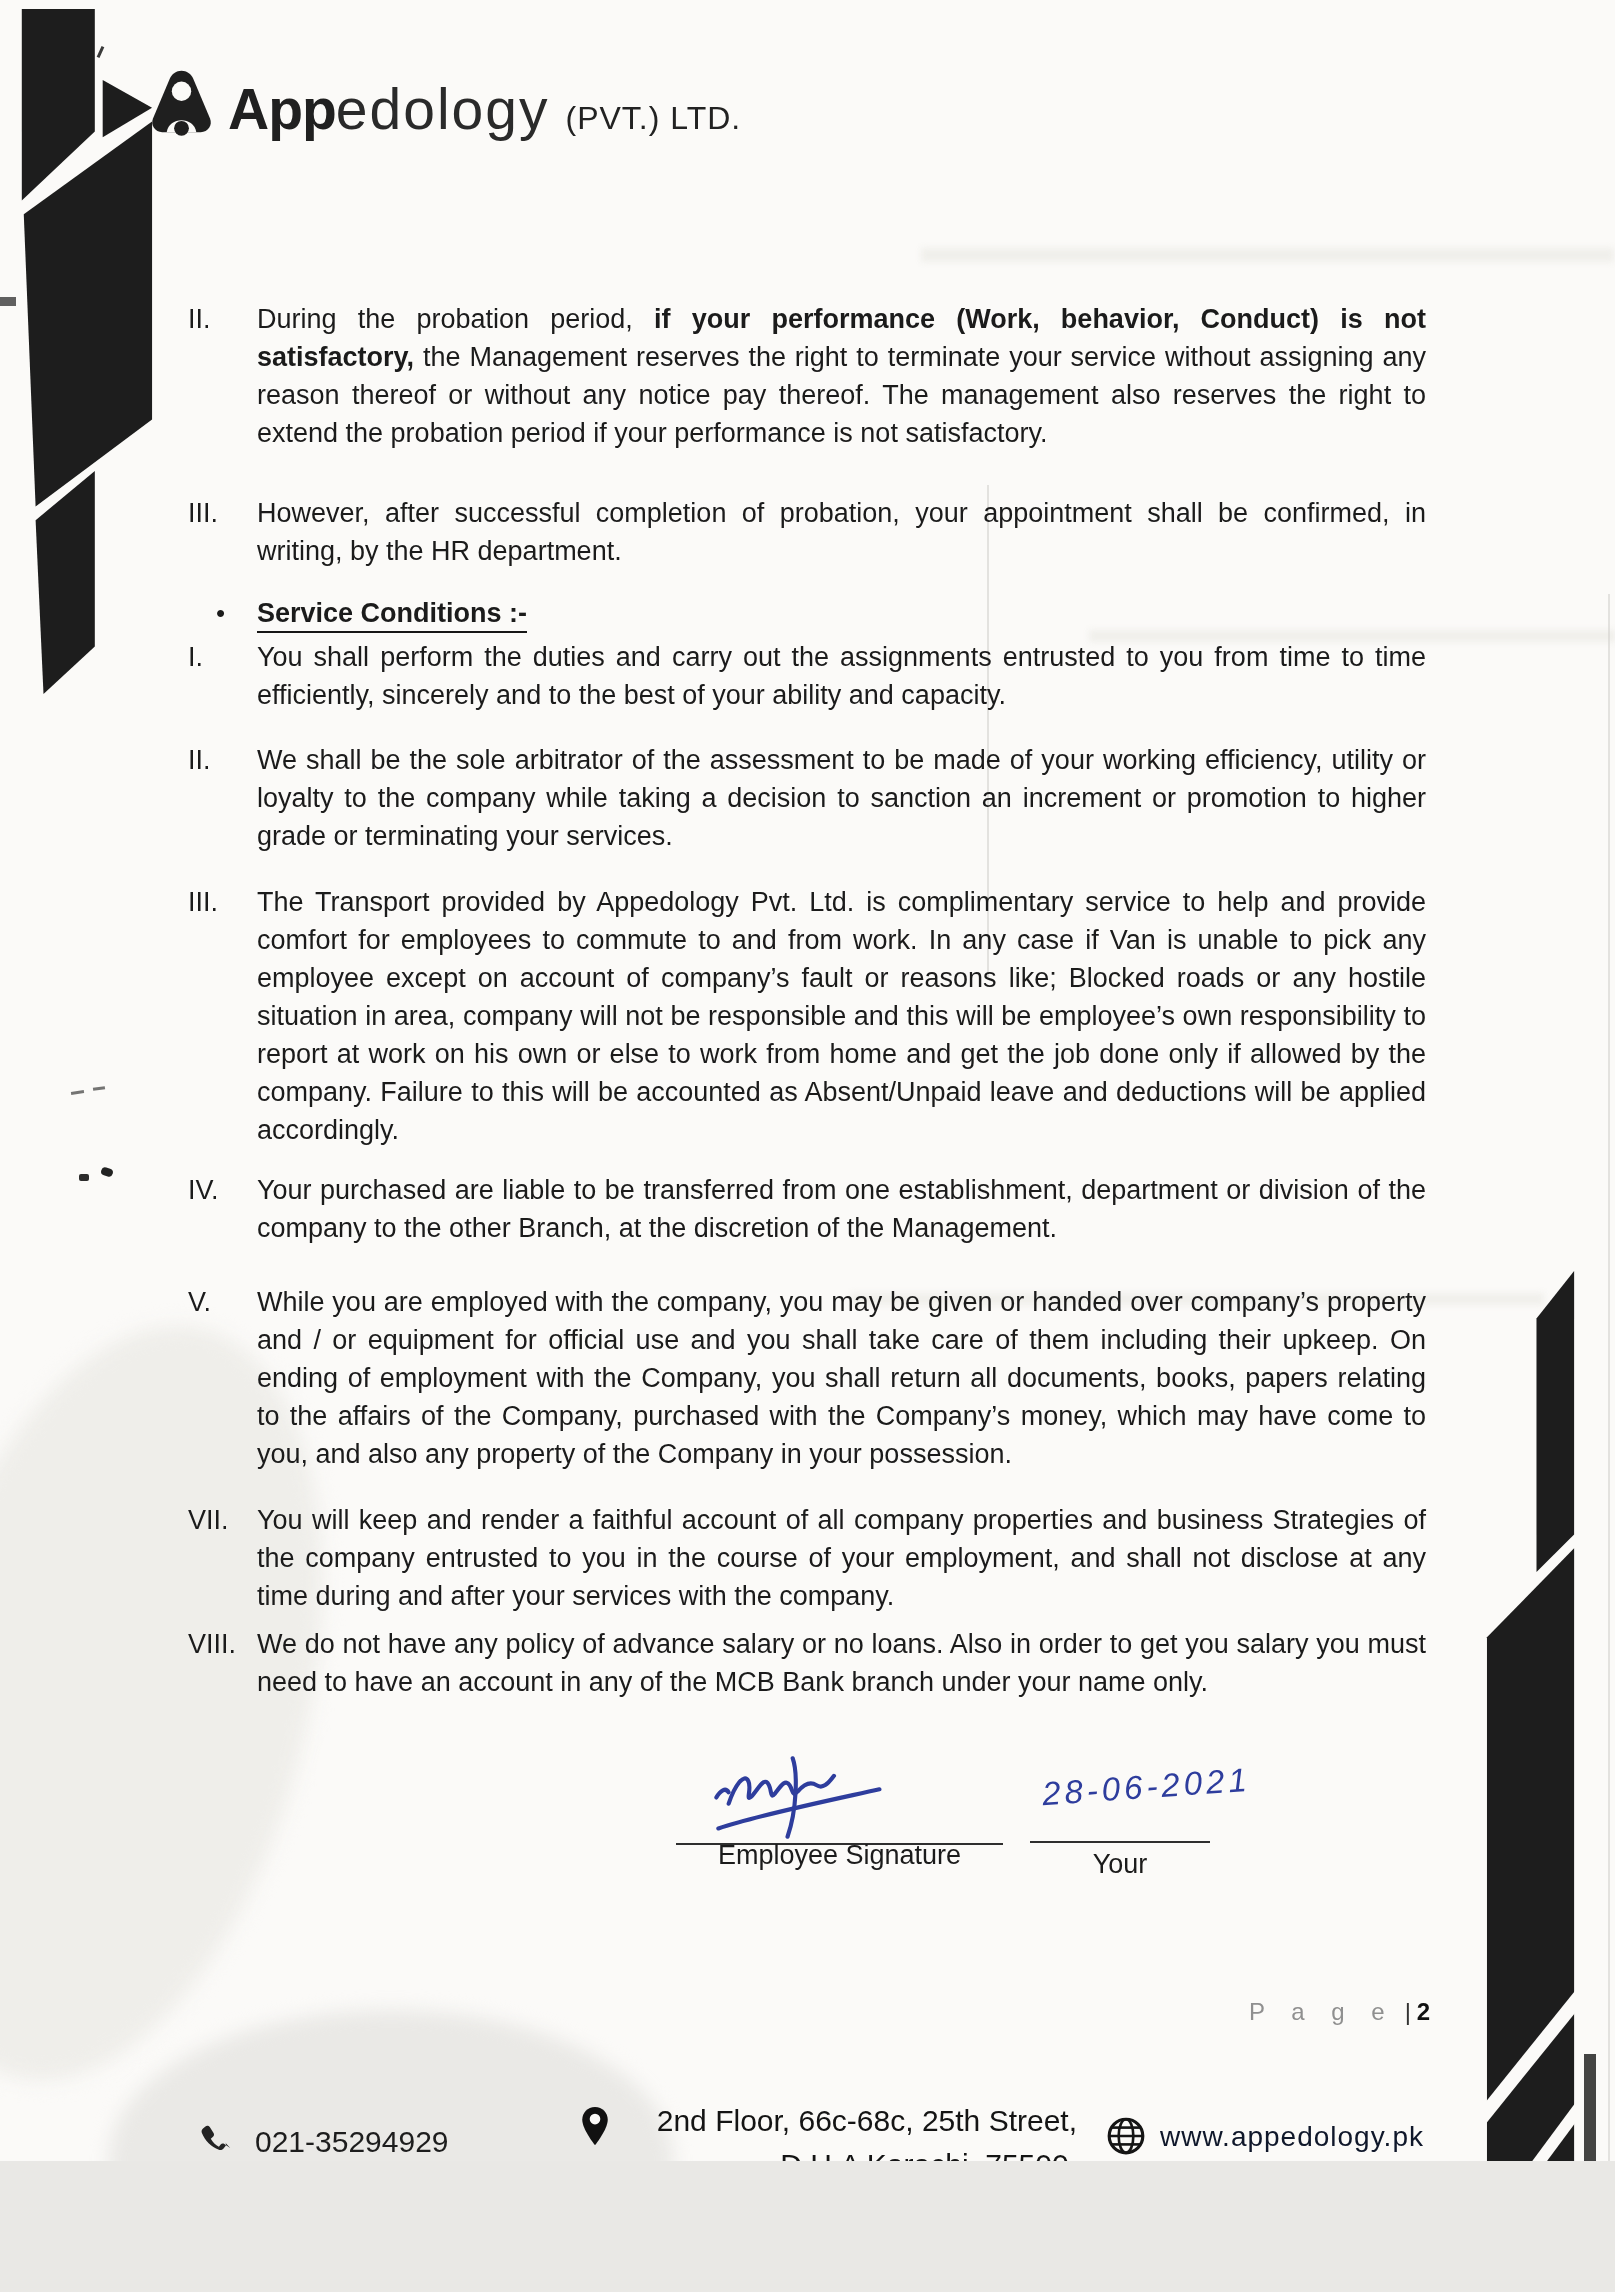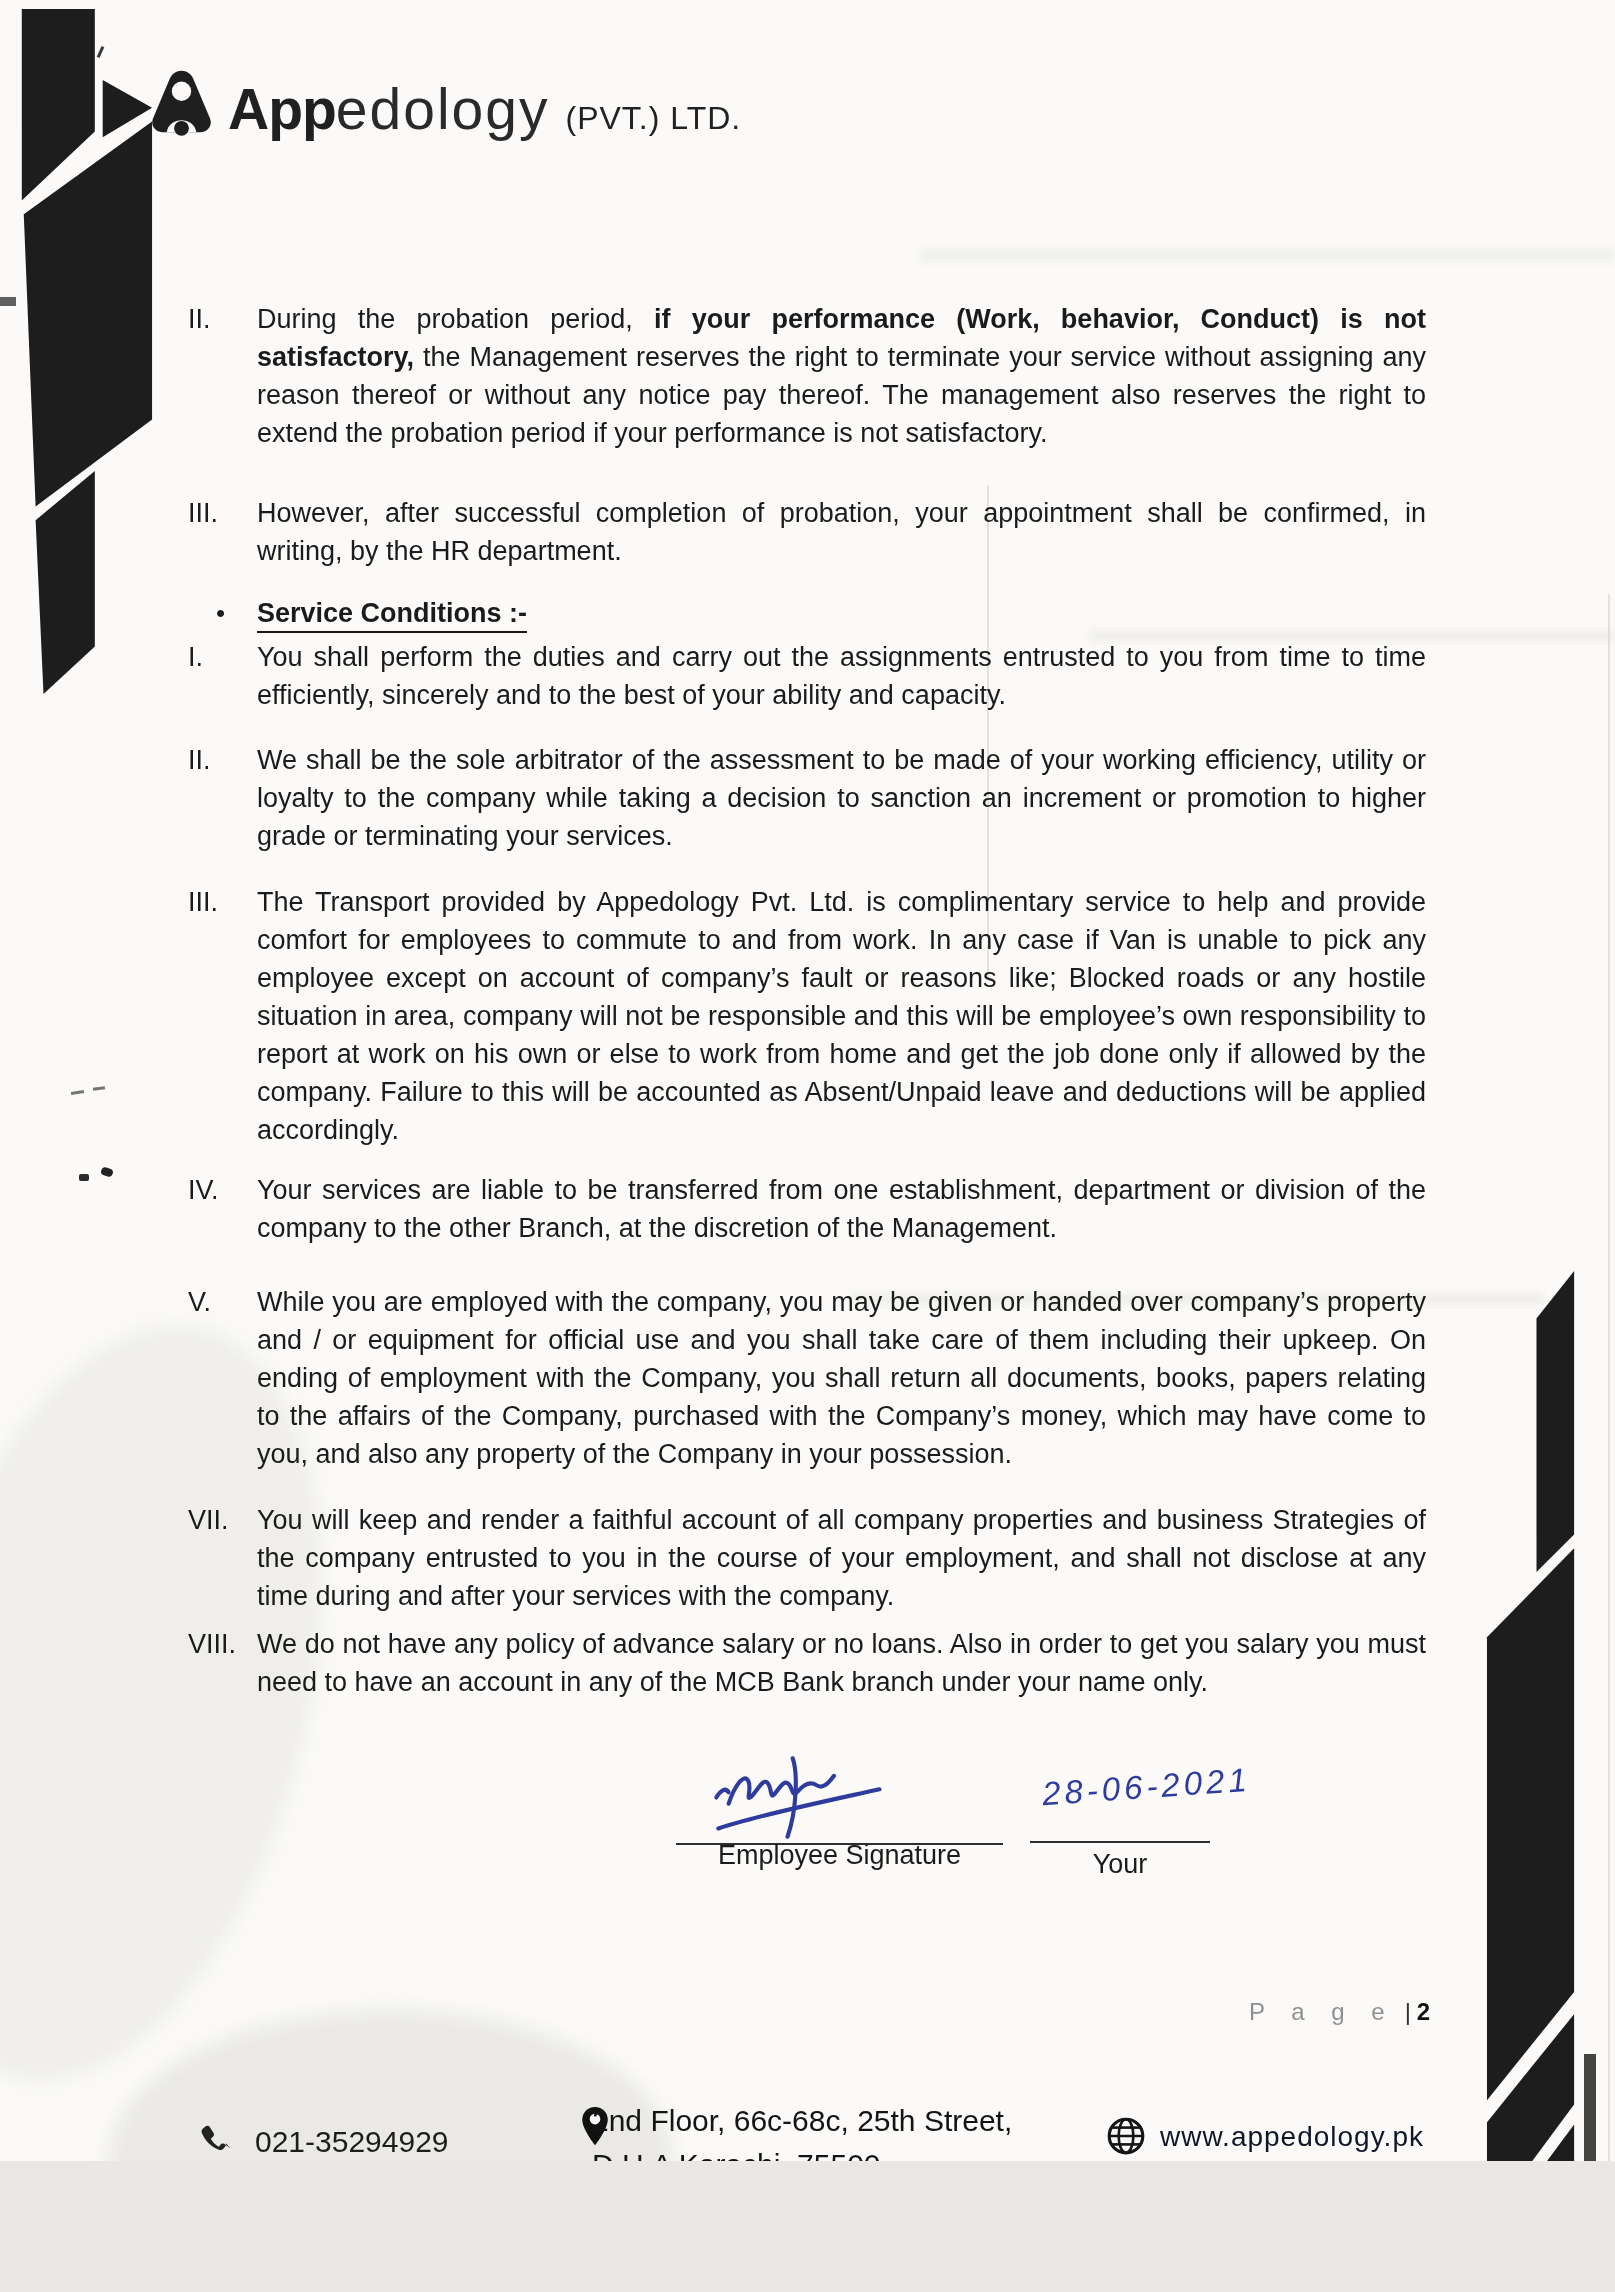--- a/index.html
+++ b/index.html
@@ -35,21 +35,21 @@
   
   .pagenum{position:absolute; left:1249px; top:1998px; font-size:24px; white-space:nowrap;}
   .pagenum .gray{color:#8f8f8f; letter-spacing:10px;}
   .pagenum .bar{color:#333; margin:0 6px 0 10px; font-weight:400;}
   .pagenum .n{font-weight:700; color:#111;}
   
   .footer{position:absolute; left:0; top:2091px; width:1616px; height:168px;}
   .f-phone-icon{position:absolute; left:196px; top:30px;}
   .f-phone{position:absolute; left:255px; top:34px; font-size:30px; color:#1d1d1d;}
   .f-pin{position:absolute; left:578px; top:12px;}
-  .f-address{position:absolute; left:592px; top:8px; width:455px; text-align:left;
+  .f-address{position:absolute; left:622px; top:8px; width:455px; text-align:right;
              font-size:30px; line-height:44px; color:#141414;}
   .f-globe{position:absolute; left:1105px; top:24px;}
   .f-web{position:absolute; left:1160px; top:30px; font-size:28px; color:#0f172a; letter-spacing:1px;}
   
   .decor{position:absolute;}
   .bottom-bar{position:absolute; left:0; top:2261px; width:1616px; height:32px; background:#141414;
               clip-path:polygon(0 45%, 100% 10%, 100% 100%, 0 100%);}
   .blob{position:absolute; border-radius:50%;}
   .streak{position:absolute; background:#f0efeb;}
   .vline{position:absolute; width:2px; background:#cfcecb; opacity:.55;}
@@ -135,21 +135,21 @@
       <div class="txt">We shall be the sole arbitrator of the assessment to be made of your working efficiency, utility or loyalty to the company while taking a decision to sanction an increment or promotion to higher grade or terminating your services.</div>
     </div>
 
     <div class="row" style="margin-bottom:22px;">
       <div class="num">III.</div>
       <div class="txt">The Transport provided by Appedology Pvt. Ltd. is complimentary service to help and provide comfort for employees to commute to and from work. In any case if Van is unable to pick any employee except on account of company’s fault or reasons like; Blocked roads or any hostile situation in area, company will not be responsible and this will be employee’s own responsibility to report at work on his own or else to work from home and get the job done only if allowed by the company. Failure to this will be accounted as Absent/Unpaid leave and deductions will be applied accordingly.</div>
     </div>
 
     <div class="row" style="margin-bottom:36px;">
       <div class="num">IV.</div>
-      <div class="txt">Your services are liable to be transferred from one establishment, department or division of the company to the other Branch, at the discretion of the Management.</div>
+      <div class="txt">Your purchased are liable to be transferred from one establishment, department or division of the company to the other Branch, at the discretion of the Management.</div>
     </div>
 
     <div class="row" style="margin-bottom:28px;">
       <div class="num">V.</div>
       <div class="txt">While you are employed with the company, you may be given or handed over company’s property and / or equipment for official use and you shall take care of them including their upkeep. On ending of employment with the Company, you shall return all documents, books, papers relating to the affairs of the Company, purchased with the Company’s money, which may have come to you, and also any property of the Company in your possession.</div>
     </div>
 
 
     <div class="row" style="margin-bottom:10px;">
       <div class="num">VII.</div>

